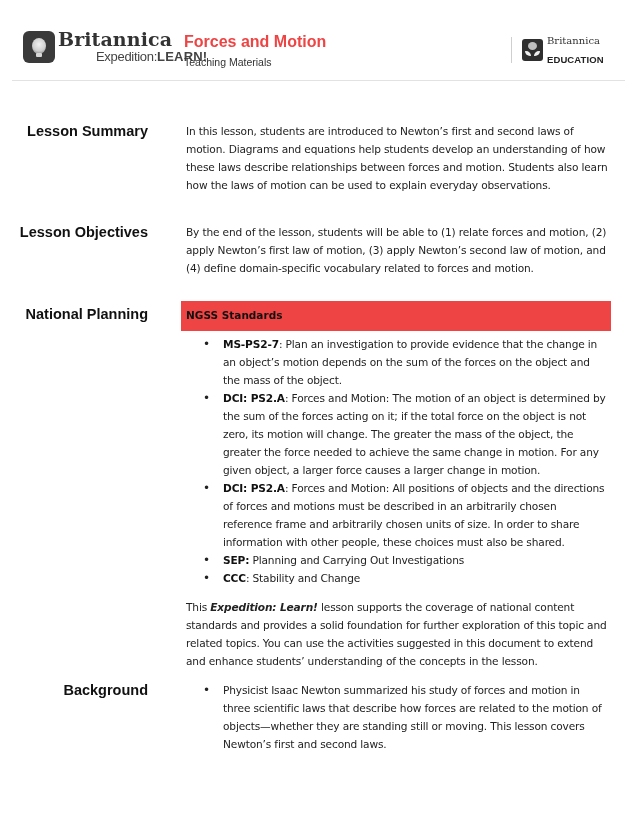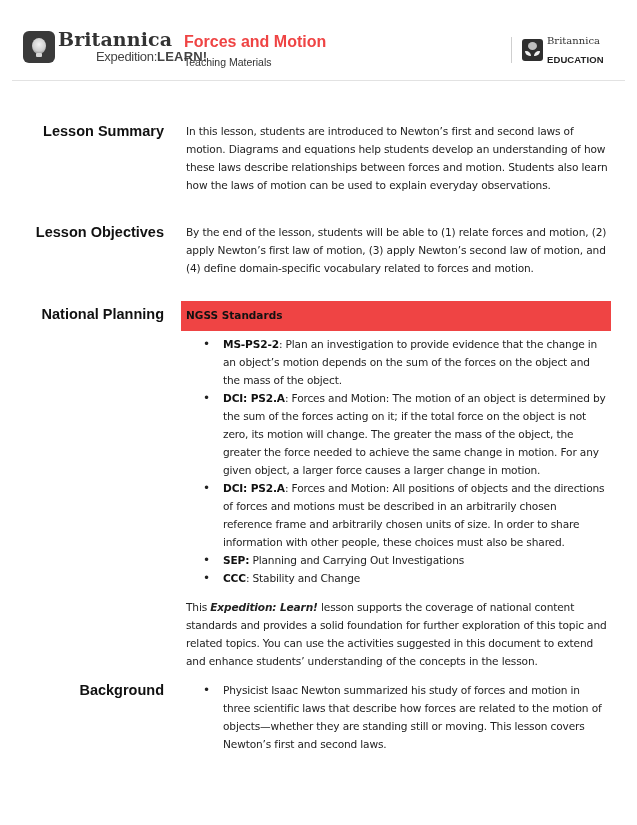--- a/index.html
+++ b/index.html
@@ -20,21 +20,21 @@
   .vdivider { width: 1px; height: 26px; background: #cfcfcf; margin-right: 10px; }
   .edu-badge { width: 21px; height: 22px; background: #2e2e2e; border-radius: 3px; position: relative; }
   .edu-badge .flower { position: absolute; left: 6px; top: 3px; width: 9px; height: 8px; border-radius: 50%; background: #bdbdbd; }
   .edu-badge .leaf-l { position: absolute; left: 3px; top: 12px; width: 6px; height: 5px; background: #eee; border-radius: 0 6px 0 6px; }
   .edu-badge .leaf-r { position: absolute; left: 12px; top: 12px; width: 6px; height: 5px; background: #eee; border-radius: 6px 0 6px 0; }
   .edu-text { margin-left: 4px; line-height: 1; }
   .edu-text .b { font-family: "DejaVu Serif", serif; font-size: 10px; color: #333; }
   .edu-text .e { font-family: "Liberation Sans", sans-serif; font-weight: bold; font-size: 9.5px; color: #222; letter-spacing: 0.1px; margin-top: 9px; }
   .header-rule { position: absolute; left: 12px; top: 80px; width: 613px; height: 1px; background: #e2e2e2; }
 
-  .section-label { position: absolute; right: 473px; font-family: "Liberation Sans", sans-serif; font-weight: bold; font-size: 14.5px; color: #111; text-align: right; white-space: nowrap; }
+  .section-label { position: absolute; right: 489px; font-family: "Liberation Sans", sans-serif; font-weight: bold; font-size: 14.5px; color: #111; text-align: right; white-space: nowrap; }
   .body-text { position: absolute; left: 186px; width: 422px; font-family: "DejaVu Sans", sans-serif; font-size: 10.6px; line-height: 18px; color: #222; letter-spacing: -0.15px; }
   .ngss-bar { position: absolute; left: 181px; top: 301px; width: 430px; height: 30px; background: #ef4444; }
   .ngss-bar span { position: absolute; left: 5px; top: 8px; font-family: "DejaVu Sans", sans-serif; font-weight: bold; font-size: 10.5px; color: #111; }
   ul.bullets { position: absolute; left: 186px; width: 422px; margin: 0; padding: 0; list-style: none; font-family: "DejaVu Sans", sans-serif; font-size: 10.6px; line-height: 18px; color: #222; letter-spacing: -0.15px; }
   ul.bullets li { position: relative; padding-left: 37px; }
   ul.bullets li::before { content: "•"; position: absolute; left: 17px; top: 0; font-size: 12px; color: #222; }
   ul.bullets b { font-weight: bold; color: #111; }
 </style>
 </head>
 <body>
@@ -75,21 +75,21 @@
 <div class="body-text" style="top:122px;">In this lesson, students are introduced to Newton’s first and second laws of motion. Diagrams and equations help students develop an understanding of how these laws describe relationships between forces and motion. Students also learn how the laws of motion can be used to explain everyday observations.</div>
 
 <div class="section-label" style="top:224px;margin-left:22px;">Lesson Objectives</div>
 <div class="body-text" style="top:223px;">By the end of the lesson, students will be able to (1) relate forces and motion, (2) apply Newton’s first law of motion, (3) apply Newton’s second law of motion, and (4) define domain-specific vocabulary related to forces and motion.</div>
 
 <div class="section-label" style="top:306px;">National Planning</div>
 <div class="ngss-bar">
   <span>NGSS Standards</span>
 </div>
 <ul class="bullets" style="top:335px;">
-  <li><b>MS-PS2-2</b><span>: </span><span>Plan an investigation to provide evidence that the change in an object’s motion depends on the sum of the forces on the object and the mass of the object.</span></li>
+  <li><b>MS-PS2-7</b><span>: </span><span>Plan an investigation to provide evidence that the change in an object’s motion depends on the sum of the forces on the object and the mass of the object.</span></li>
   <li><b>DCI: PS2.A</b><span>: </span><span>Forces and Motion: The motion of an object is determined by the sum of the forces acting on it; if the total force on the object is not zero, its motion will change. The greater the mass of the object, the greater the force needed to achieve the same change in motion. For any given object, a larger force causes a larger change in motion.</span></li>
   <li><b>DCI: PS2.A</b><span>: </span><span>Forces and Motion: All positions of objects and the directions of forces and motions must be described in an arbitrarily chosen reference frame and arbitrarily chosen units of size. In order to share information with other people, these choices must also be shared.</span></li>
   <li><b>SEP:</b><span> </span><span>Planning and Carrying Out Investigations</span></li>
   <li><b>CCC</b><span>: </span><span>Stability and Change</span></li>
 </ul>
 <div class="body-text" style="top:598px;"><span>This </span><b><i>Expedition: Learn!</i></b><span> lesson supports the coverage of national content standards and provides a solid foundation for further exploration of this topic and related topics. You can use the activities suggested in this document to extend and enhance students’ understanding of the concepts in the lesson.</span></div>
 
 <div class="section-label" style="top:682px;">Background</div>
 <ul class="bullets" style="top:681px;">
   <li>Physicist Isaac Newton summarized his study of forces and motion in three scientific laws that describe how forces are related to the motion of objects—whether they are standing still or moving. This lesson covers Newton’s first and second laws.</li>

